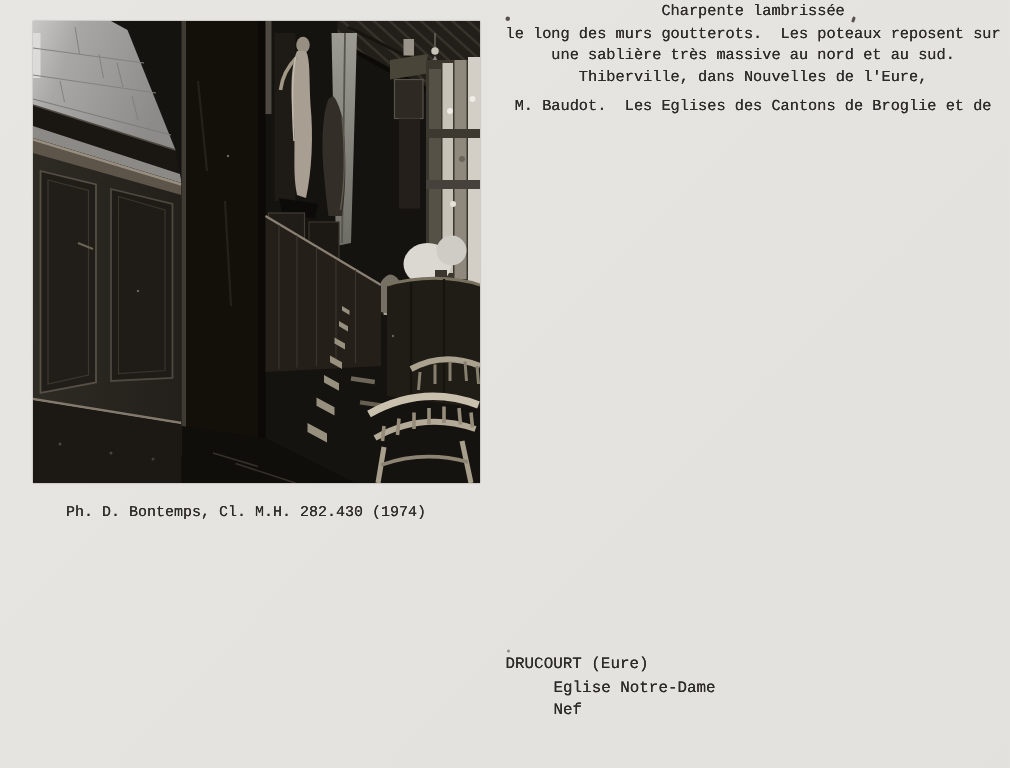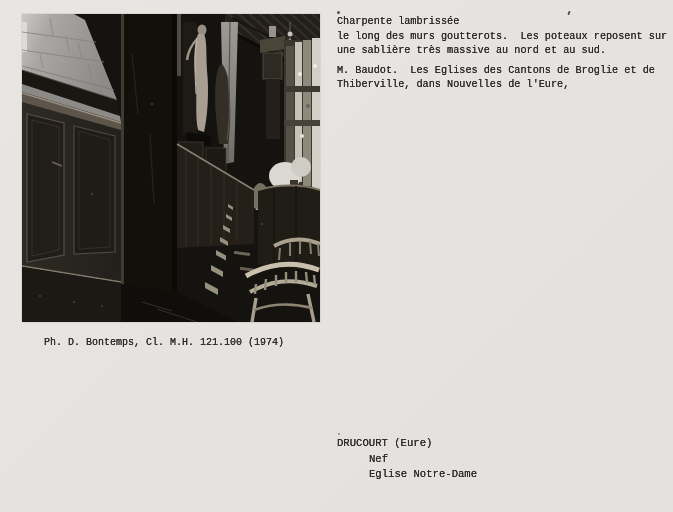--- a/index.html
+++ b/index.html
@@ -12,22 +12,22 @@
   .card{
     position:relative;width:673px;height:512px;
     background:linear-gradient(135deg,#e8e6e3 0%,#e5e3e0 55%,#e3e1de 100%);
   }
   .typed{
     color:#2d2b28;
     text-shadow:0 0 .4px #2d2b28;
     white-space:pre;
   }
   .annotation-block{
-    position:absolute;left:337px;top:15px;
-    font-size:10.2px;line-height:14.6px;
+    position:absolute;left:337px;top:2px;
+    font-size:10.2px;line-height:14.6px;text-align:center;
   }
   .annotation-block .ref{margin-top:5px;}
   .photo-print{
     position:absolute;left:22px;top:14px;width:298px;height:308px;
     box-shadow:inset 0 0 14px rgba(0,0,0,.30), 0 0 1px rgba(60,58,54,.5);
     background:#17150f;
   }
   .photo-print svg{display:block;width:298px;height:308px;}
   .photo-caption{
     position:absolute;left:44px;top:336px;
@@ -226,29 +226,29 @@
         <circle cx="130" cy="90" r="0.8"></circle>
         <circle cx="240" cy="210" r="0.8"></circle>
       </g>
     </svg>
   </div>
 
   <div class="annotation-block">
     <div class="typed">Charpente lambrissée</div>
     <div class="typed">le long des murs goutterots.  Les poteaux reposent sur</div>
     <div class="typed">une sablière très massive au nord et au sud.</div>
+    <div class="typed">Thiberville, dans Nouvelles de l'Eure,</div>
     <div class="typed ref">M. Baudot.  Les Eglises des Cantons de Broglie et de</div>
-    <div class="typed">Thiberville, dans Nouvelles de l'Eure,</div>
   </div>
 
-  <div class="photo-caption typed">Ph. D. Bontemps, Cl. M.H. 121.100 (1974)</div>
+  <div class="photo-caption typed">Ph. D. Bontemps, Cl. M.H. 282.430 (1974)</div>
 
   <div class="location-block">
     <div class="typed">DRUCOURT (Eure)</div>
+    <div class="typed indent">Eglise Notre-Dame</div>
     <div class="typed indent">Nef</div>
-    <div class="typed indent">Eglise Notre-Dame</div>
   </div>
 
   <div class="speck s1"></div>
   <div class="speck s2"></div>
   <div class="speck s3"></div>
 
 </div>
 
 </body></html>

